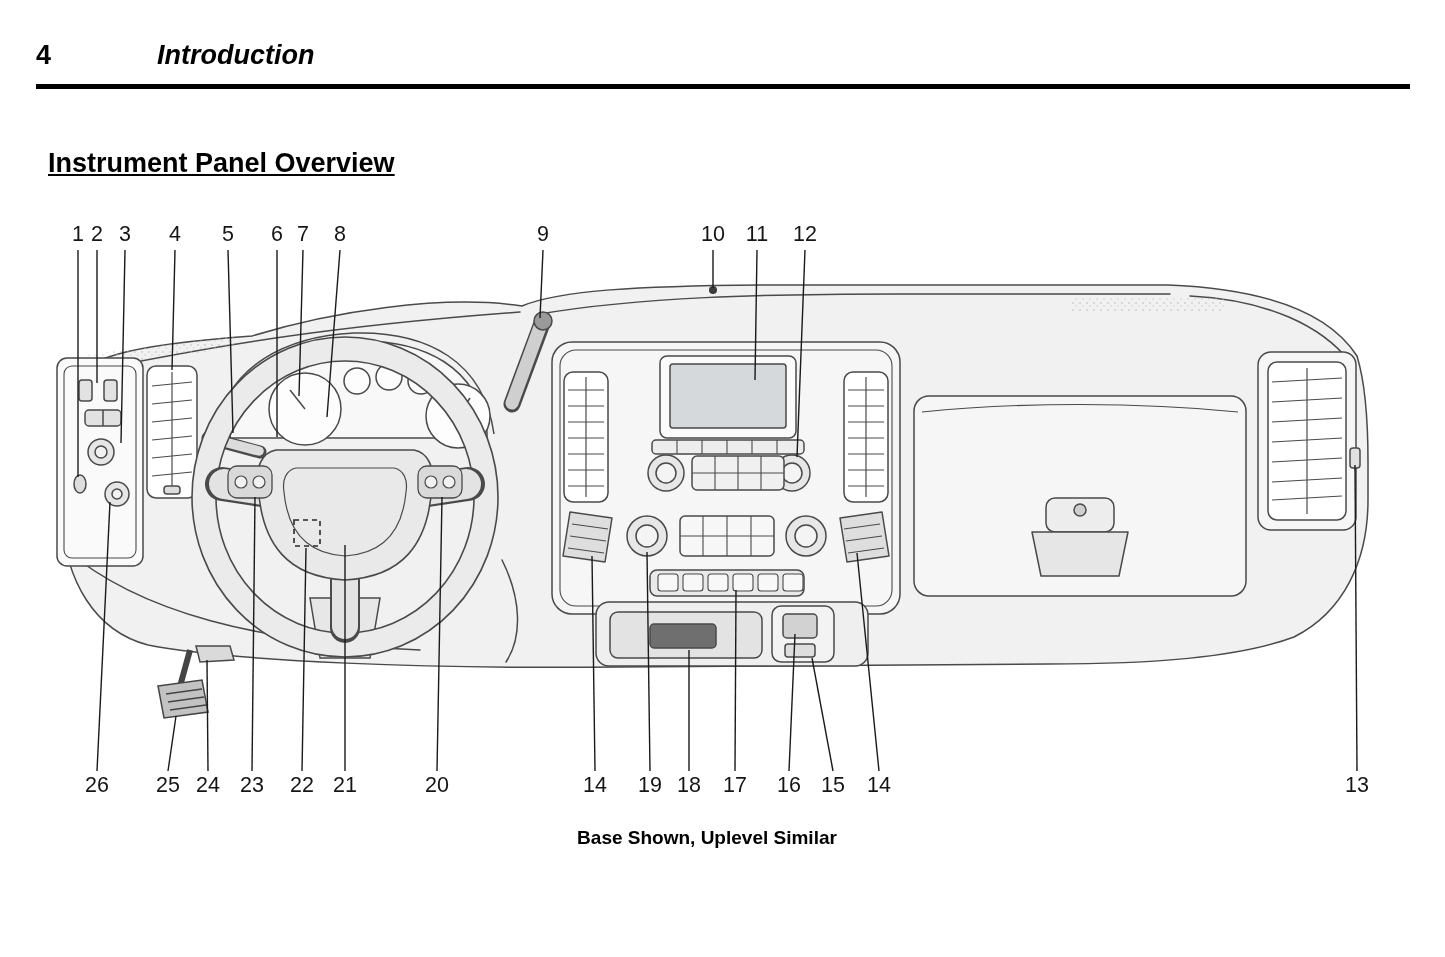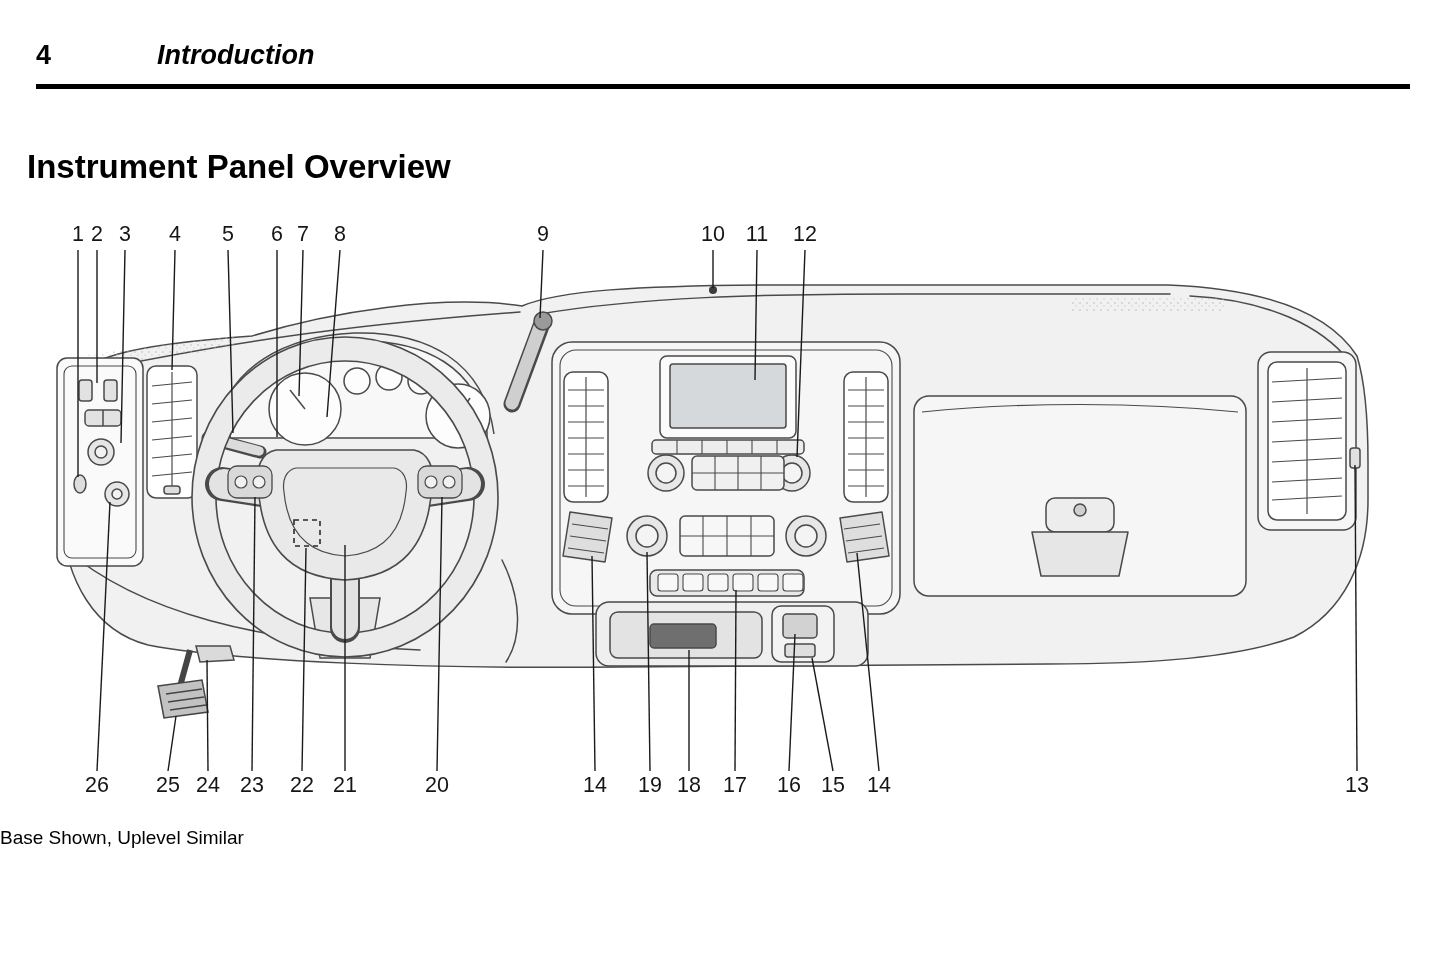--- a/index.html
+++ b/index.html
@@ -18,26 +18,26 @@
   }
   .header-chapter {
     position: absolute; left: 157px; top: 40px;
     font-size: 27px; font-weight: bold; font-style: italic;
   }
   .header-rule {
     position: absolute; left: 36px; top: 84px;
     width: 1374px; height: 5px; background: #000;
   }
   .section-title {
-    position: absolute; left: 27px; top: 148px;
-    font-size: 33px; font-weight: bold; margin: 0;
+    position: absolute; left: 48px; top: 148px;
+    font-size: 27px; font-weight: bold; margin: 0; text-decoration: underline;
   }
   .figure-caption {
     position: absolute; left: 0; top: 827px; width: 1414px;
-    text-align: left; font-size: 19px; font-weight: normal;
+    text-align: center; font-size: 19px; font-weight: bold;
   }
   svg.diagram { position: absolute; left: 0; top: 0; width: 1445px; height: 957px; }
   svg.diagram text {
     font-family: "Liberation Sans", sans-serif;
     font-size: 21.5px;
     fill: #151515;
   }
 </style>
 </head>
 <body>

